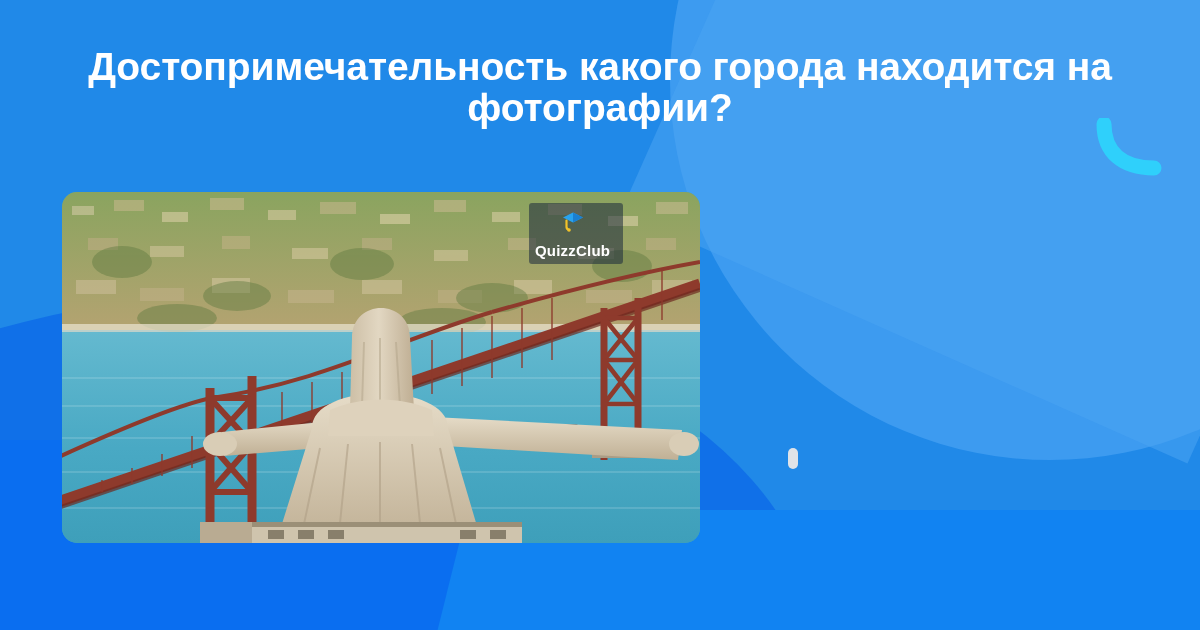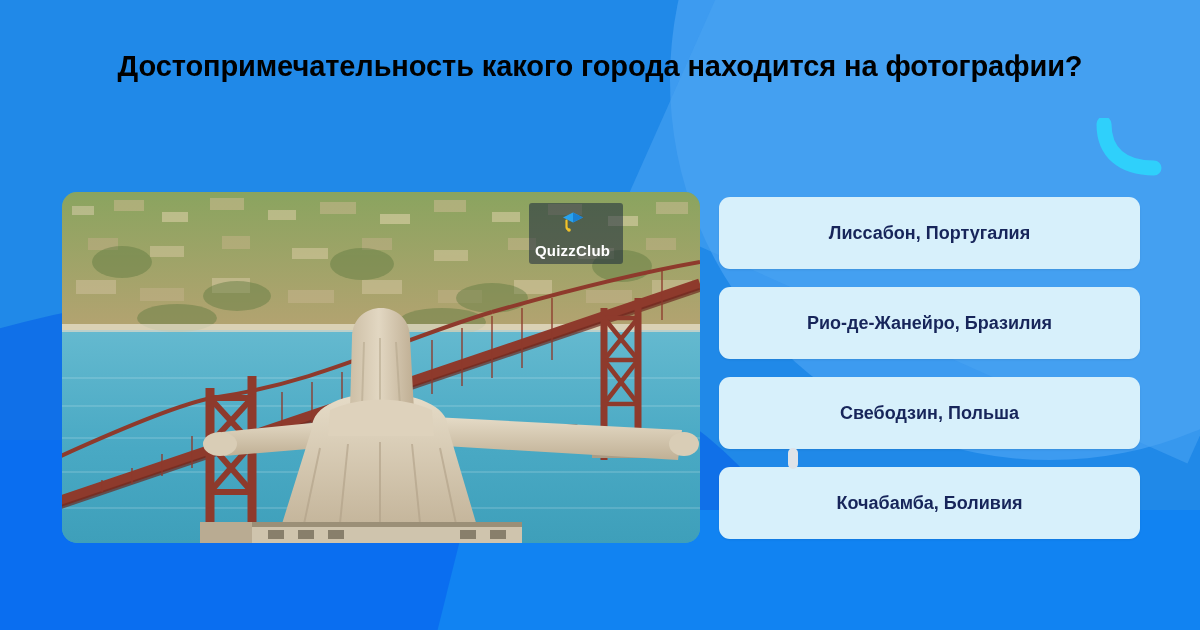--- a/index.html
+++ b/index.html
@@ -61,22 +61,22 @@
     right:38px; top:118px;
     width:66px; height:58px;
   }
 
   
   .title {
     position:absolute;
     left:60px; right:60px;
     top:46px;
     text-align:center;
-    color:#000000;
-    font-size:29px;
+    color:#ffffff;
+    font-size:39px;
     font-weight:bold;
     line-height:41px;
     letter-spacing:-0.1px;
   }
 
   
   .photo-card {
     position:absolute;
     left:62px; top:192px;
     width:638px; height:351px;
@@ -344,30 +344,16 @@
           <path d="M3 9.5 L13 4.5 L23 9.5 L13 14.5 Z" fill="#29a3ef"></path>
           <path d="M13 4.5 L23 9.5 L13 14.5 Z" fill="#1b7fd0"></path>
           <path d="M6.5 12.5 L6.5 19 C6.5 21 9 22 9 22" fill="none" stroke="#f2c229" stroke-width="2.2" stroke-linecap="round"></path>
           <circle cx="9" cy="22" r="1.8" fill="#f2c229"></circle>
         </svg>
       </span>
       <span class="wm-text">QuizzClub</span>
     </div>
   </div>
 
-  <div class="answers">
-    <div class="answer">
-      <span>Лиссабон, Португалия</span>
-    </div>
-    <div class="answer">
-      <span>Рио-де-Жанейро, Бразилия</span>
-    </div>
-    <div class="answer">
-      <span>Свебодзин, Польша</span>
-    </div>
-    <div class="answer">
-      <span>Кочабамба, Боливия</span>
-    </div>
-  </div>
 
   <div class="pill"></div>
 
 </div>
 
 </body></html>

